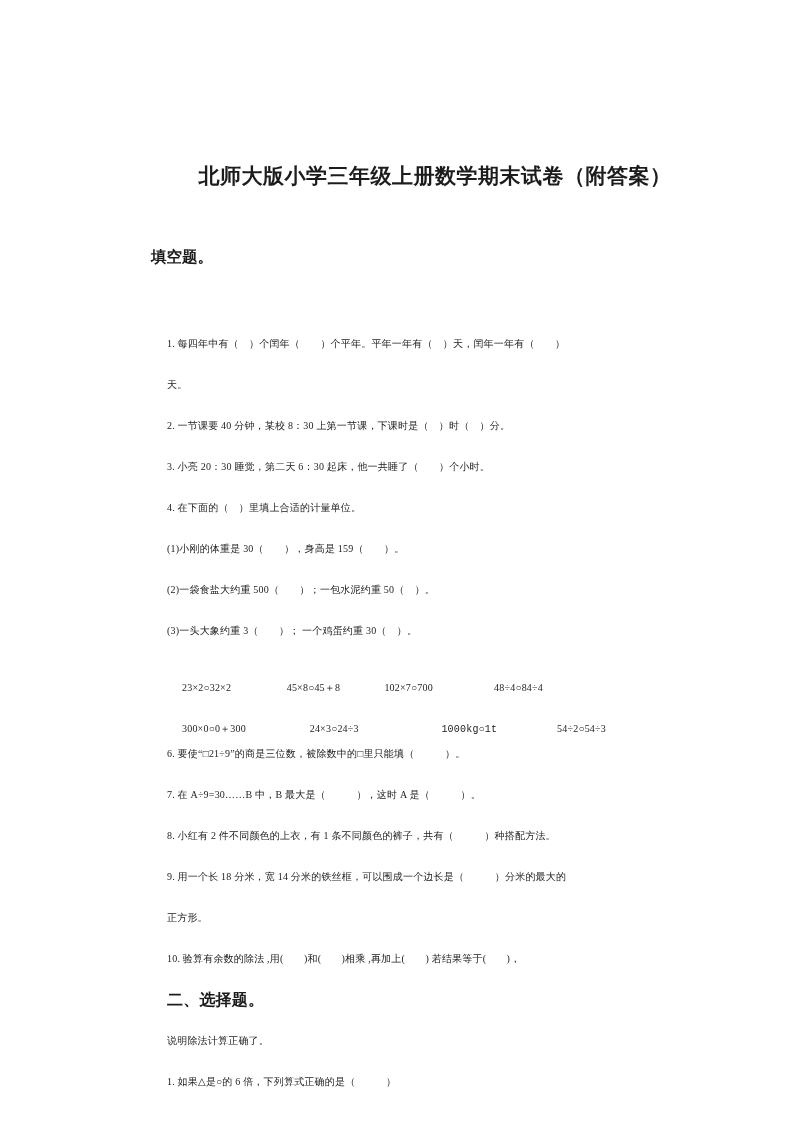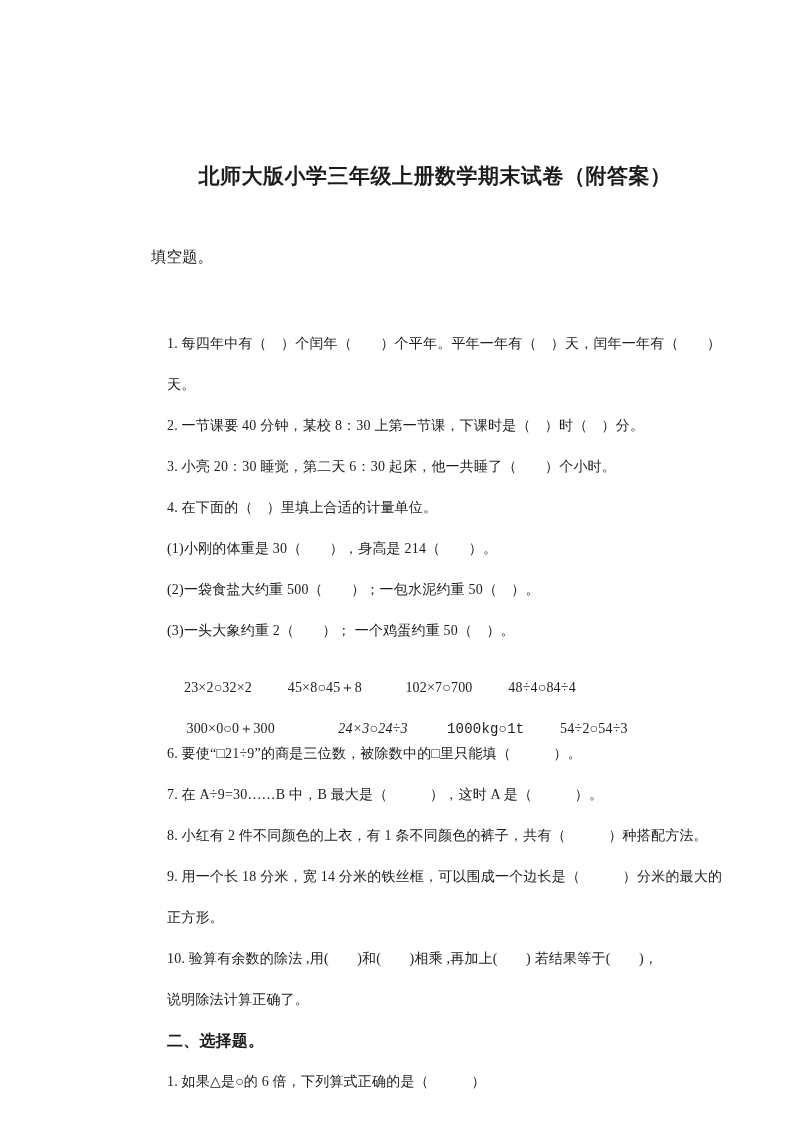--- a/index.html
+++ b/index.html
@@ -22,60 +22,60 @@
     line-height: 30px;
     font-weight: bold;
     text-align: center;
     letter-spacing: 0.5px;
     white-space: nowrap;
   }
   .section-heading {
     margin-top: 26px;
     font-size: 15.5px;
     line-height: 16px;
-    font-weight: normal;
+    font-weight: bold;
   }
   .lines { margin-top: 10px; }
   .line {
-    font-size: 14px;
+    font-size: 10px;
     line-height: 41px;
     height: 41px;
     white-space: nowrap;
     letter-spacing: 0.2px;
   }
   .line.heading2 {
     font-size: 16px;
     font-weight: bold;
   }
   .cmp-row { padding-left: 15px; }
-  .cmp { display: inline-block; text-align: right; }
+  .cmp { display: inline-block; }
   .r1c1 { min-width: 102px; }
   .r1c2 { min-width: 95px; }
   .r1c3 { min-width: 107px; }
   .r2c1 { min-width: 125px; }
-  .r2c2 { min-width: 129px; font-style: italic; }
+  .r2c2 { min-width: 129px; }
   .r2c3 { min-width: 113px; font-family: Liberation Mono, monospace; }
 </style>
 </head>
 <body>
 
 <div class="page">
   <h1 class="title">北师大版小学三年级上册数学期末试卷（附答案）</h1>
 
   <div class="section-heading">填空题。</div>
 
   <div class="lines">
     <div class="line">1. 每四年中有（　）个闰年（　　）个平年。平年一年有（　）天，闰年一年有（　　）</div>
     <div class="line">天。</div>
     <div class="line">2. 一节课要 40 分钟，某校 8：30 上第一节课，下课时是（　）时（　）分。</div>
     <div class="line">3. 小亮 20：30 睡觉，第二天 6：30 起床，他一共睡了（　　）个小时。</div>
     <div class="line">4. 在下面的（　）里填上合适的计量单位。</div>
-    <div class="line">(1)小刚的体重是 30（　　），身高是 214（　　）。</div>
+    <div class="line">(1)小刚的体重是 30（　　），身高是 159（　　）。</div>
     <div class="line">(2)一袋食盐大约重 500（　　）；一包水泥约重 50（　）。</div>
-    <div class="line">(3)一头大象约重 2（　　）； 一个鸡蛋约重 50（　）。</div>
+    <div class="line">(3)一头大象约重 3（　　）； 一个鸡蛋约重 30（　）。</div>
 
     <div class="line cmp-row">
       <span class="cmp r1c1">23×2○32×2</span>
       <span class="cmp r1c2">45×8○45＋8</span>
       <span class="cmp r1c3">102×7○700</span>
       <span class="cmp">48÷4○84÷4</span>
     </div>
 
     <div class="line cmp-row">
       <span class="cmp r2c1">300×0○0＋300</span>
@@ -83,18 +83,18 @@
       <span class="cmp r2c3">1000kg○1t</span>
       <span class="cmp">54÷2○54÷3</span>
     </div>
 
     <div class="line">6. 要使“□21÷9”的商是三位数，被除数中的□里只能填（　　　）。</div>
     <div class="line">7. 在 A÷9=30……B 中，B 最大是（　　　），这时 A 是（　　　）。</div>
     <div class="line">8. 小红有 2 件不同颜色的上衣，有 1 条不同颜色的裤子，共有（　　　）种搭配方法。</div>
     <div class="line">9. 用一个长 18 分米，宽 14 分米的铁丝框，可以围成一个边长是（　　　）分米的最大的</div>
     <div class="line">正方形。</div>
     <div class="line">10. 验算有余数的除法 ,用(　　)和(　　)相乘 ,再加上(　　) 若结果等于(　　)，</div>
+    <div class="line heading2">二、选择题。</div>
+
     <div class="line">说明除法计算正确了。</div>
-
-    <div class="line heading2">二、选择题。</div>
     <div class="line">1. 如果△是○的 6 倍，下列算式正确的是（　　　）</div>
   </div>
 </div>
 
 </body></html>

